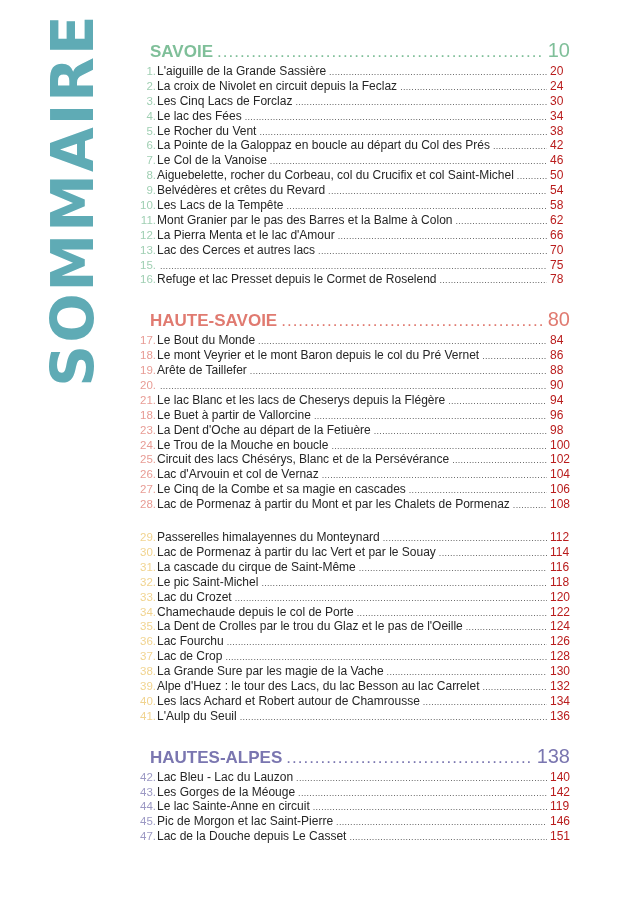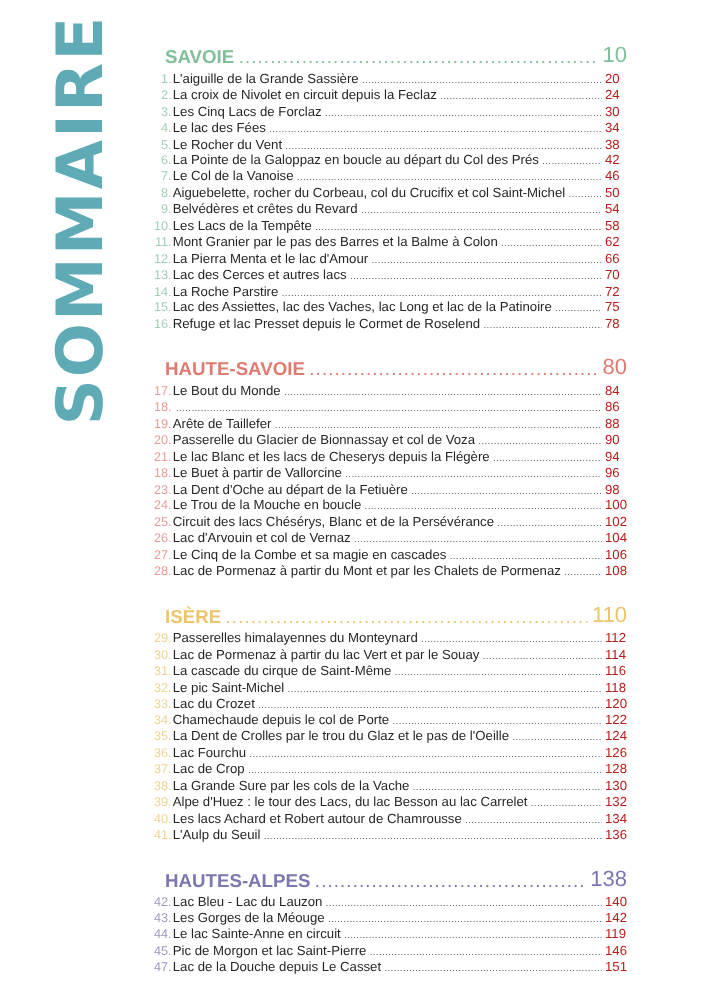--- a/index.html
+++ b/index.html
@@ -113,28 +113,21 @@
           <span class="dots"></span>
           <span class="pg">66</span>
         </div>
         <div class="row">
           <span class="num" style="color:#7fbf99">13.</span>
           <span class="title">Lac des Cerces et autres lacs</span>
           <span class="dots"></span>
           <span class="pg">70</span>
         </div>
         <div class="row">
-          <span class="num" style="color:#7fbf99">14.</span>
-          <span class="title">La Roche Parstire</span>
-          <span class="dots"></span>
-          <span class="pg">72</span>
-        </div>
-        <div class="row">
           <span class="num" style="color:#7fbf99">15.</span>
-          <span class="title">Lac des Assiettes, lac des Vaches, lac Long et lac de la Patinoire</span>
           <span class="dots"></span>
           <span class="pg">75</span>
         </div>
         <div class="row">
           <span class="num" style="color:#7fbf99">16.</span>
           <span class="title">Refuge et lac Presset depuis le Cormet de Roselend</span>
           <span class="dots"></span>
           <span class="pg">78</span>
         </div>
       </div>
@@ -147,32 +140,32 @@
       </div>
       <div class="entries">
         <div class="row">
           <span class="num" style="color:#e07a70">17.</span>
           <span class="title">Le Bout du Monde</span>
           <span class="dots"></span>
           <span class="pg">84</span>
         </div>
         <div class="row">
           <span class="num" style="color:#e07a70">18.</span>
+          <span class="title">Le mont Veyrier et le mont Baron depuis le col du Pré Vernet</span>
           <span class="dots"></span>
           <span class="pg">86</span>
         </div>
         <div class="row">
           <span class="num" style="color:#e07a70">19.</span>
           <span class="title">Arête de Taillefer</span>
           <span class="dots"></span>
           <span class="pg">88</span>
         </div>
         <div class="row">
           <span class="num" style="color:#e07a70">20.</span>
-          <span class="title">Passerelle du Glacier de Bionnassay et col de Voza</span>
           <span class="dots"></span>
           <span class="pg">90</span>
         </div>
         <div class="row">
           <span class="num" style="color:#e07a70">21.</span>
           <span class="title">Le lac Blanc et les lacs de Cheserys depuis la Flégère</span>
           <span class="dots"></span>
           <span class="pg">94</span>
         </div>
         <div class="row">
@@ -213,25 +206,20 @@
         </div>
         <div class="row">
           <span class="num" style="color:#e07a70">28.</span>
           <span class="title">Lac de Pormenaz à partir du Mont et par les Chalets de Pormenaz</span>
           <span class="dots"></span>
           <span class="pg">108</span>
         </div>
       </div>
     </div>
     <div class="section">
-      <div class="sec-head" style="color: rgb(236, 197, 106);">
-        <span class="lbl">ISÈRE</span>
-        <span class="dots"></span>
-        <span class="pg">110</span>
-      </div>
       <div class="entries">
         <div class="row">
           <span class="num" style="color:#ecc56a">29.</span>
           <span class="title">Passerelles himalayennes du Monteynard</span>
           <span class="dots"></span>
           <span class="pg">112</span>
         </div>
         <div class="row">
           <span class="num" style="color:#ecc56a">30.</span>
           <span class="title">Lac de Pormenaz à partir du lac Vert et par le Souay</span>
@@ -275,21 +263,21 @@
           <span class="pg">126</span>
         </div>
         <div class="row">
           <span class="num" style="color:#ecc56a">37.</span>
           <span class="title">Lac de Crop</span>
           <span class="dots"></span>
           <span class="pg">128</span>
         </div>
         <div class="row">
           <span class="num" style="color:#ecc56a">38.</span>
-          <span class="title">La Grande Sure par les cols de la Vache</span>
+          <span class="title">La Grande Sure par les magie de la Vache</span>
           <span class="dots"></span>
           <span class="pg">130</span>
         </div>
         <div class="row">
           <span class="num" style="color:#ecc56a">39.</span>
           <span class="title">Alpe d'Huez : le tour des Lacs, du lac Besson au lac Carrelet</span>
           <span class="dots"></span>
           <span class="pg">132</span>
         </div>
         <div class="row">

